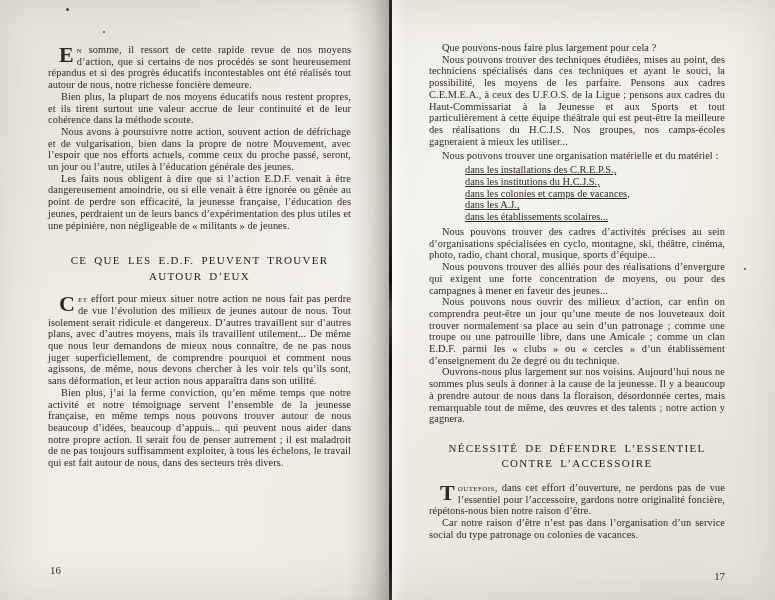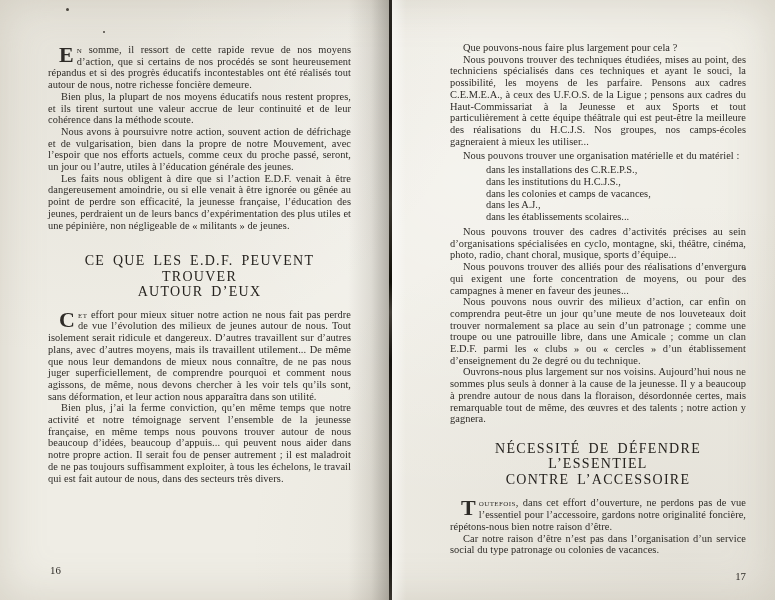--- a/index.html
+++ b/index.html
@@ -24,41 +24,41 @@
       #2a2722 0%, #14110e 18%, #3a362f 34%, #121009 47%, #433f38 52%,
       #15120e 60%, #2c2923 76%, #100e0b 92%, #3a362f 100%);
   }
   .gutter-light{
     position:absolute;left:392px;top:0;width:14px;height:600px;
     background:linear-gradient(to right, rgba(255,255,255,0.5), rgba(255,255,255,0));
   }
   .speck{position:absolute;background:#4a463f;border-radius:50%;}
   .page{position:absolute;}
   .page-left{left:48px;top:44px;width:303px;height:540px;}
-  .page-right{left:450px;top:42px;width:296px;height:548px;}
+  .page-right{left:429px;top:42px;width:296px;height:548px;}
   .para{
     margin:0;text-align:justify;text-indent:13px;
     font-size:10.4px;line-height:11.7px;letter-spacing:0.05px;
   }
   .para.dc{text-indent:0;}
   .dropcap{
     float:left;font-size:22px;line-height:19px;height:21px;
     font-weight:bold;margin:1px 3px 0 11px;
   }
   .sc{font-variant:small-caps;letter-spacing:0.4px;}
   .heading{
     margin:22px 0 9px;text-align:center;font-weight:normal;
-    font-size:14px;line-height:15.5px;letter-spacing:1.3px;word-spacing:3px;
+    font-size:11px;line-height:15.5px;letter-spacing:1.3px;word-spacing:3px;
     color:#26231f;
   }
   .heading .hl{display:block;}
   .heading.h-right{margin:16px 0 10px;}
   .gap-top{margin-top:3px;}
   .list{margin:2px 0 2px;padding:0 0 0 36px;list-style:none;}
-  .list li{font-size:10.4px;line-height:11.8px;text-align:left;}
+  .list li{font-size:10.4px;line-height:11.8px;text-align:left;text-decoration:underline;}
   .pagenum{position:absolute;bottom:8px;font-size:10.8px;color:#2e2b27;}
   .pn-left{left:2px;}
   .pn-right{right:0;}
 </style>
 </head>
 <body>
 
 <div class="scan">
 
   <div class="gutter-shadow"></div>

